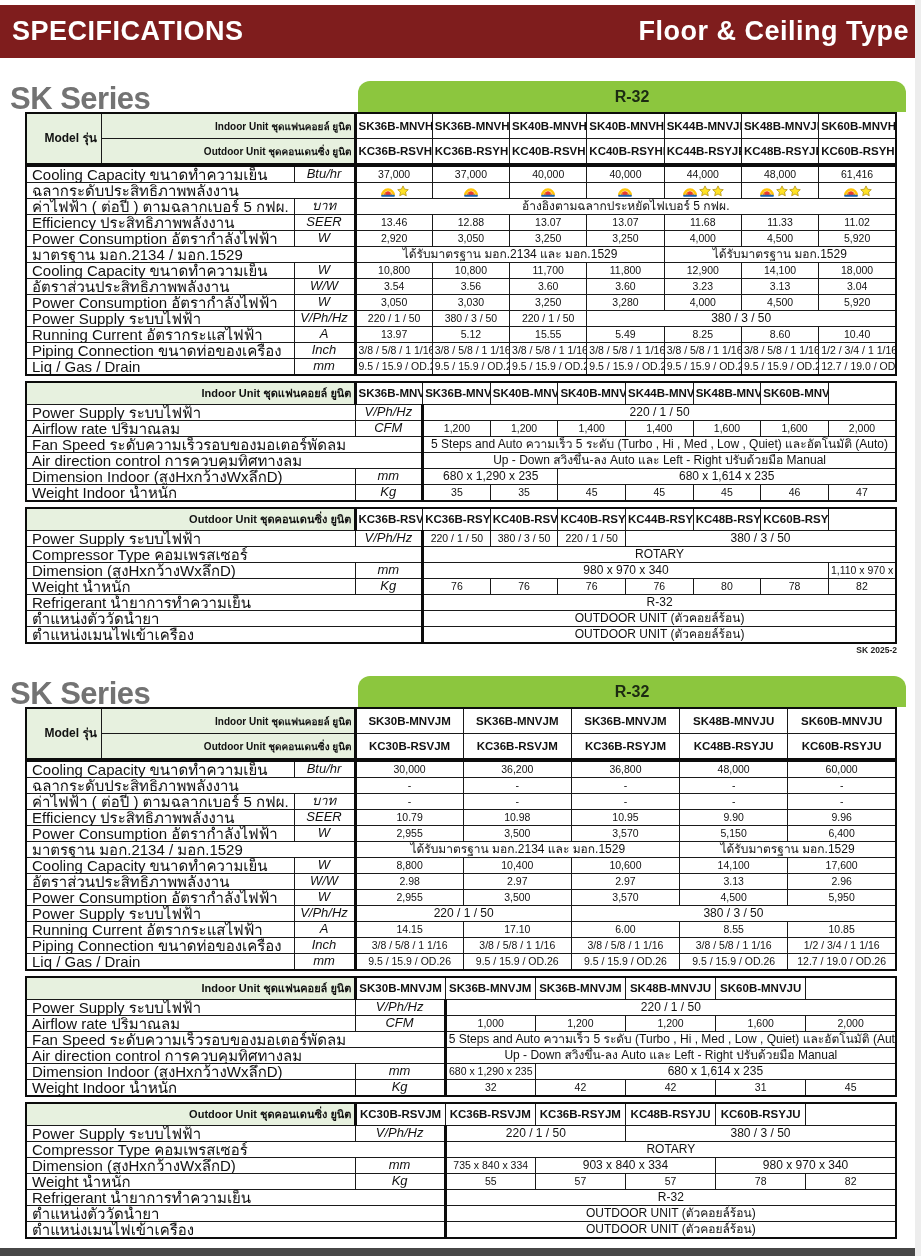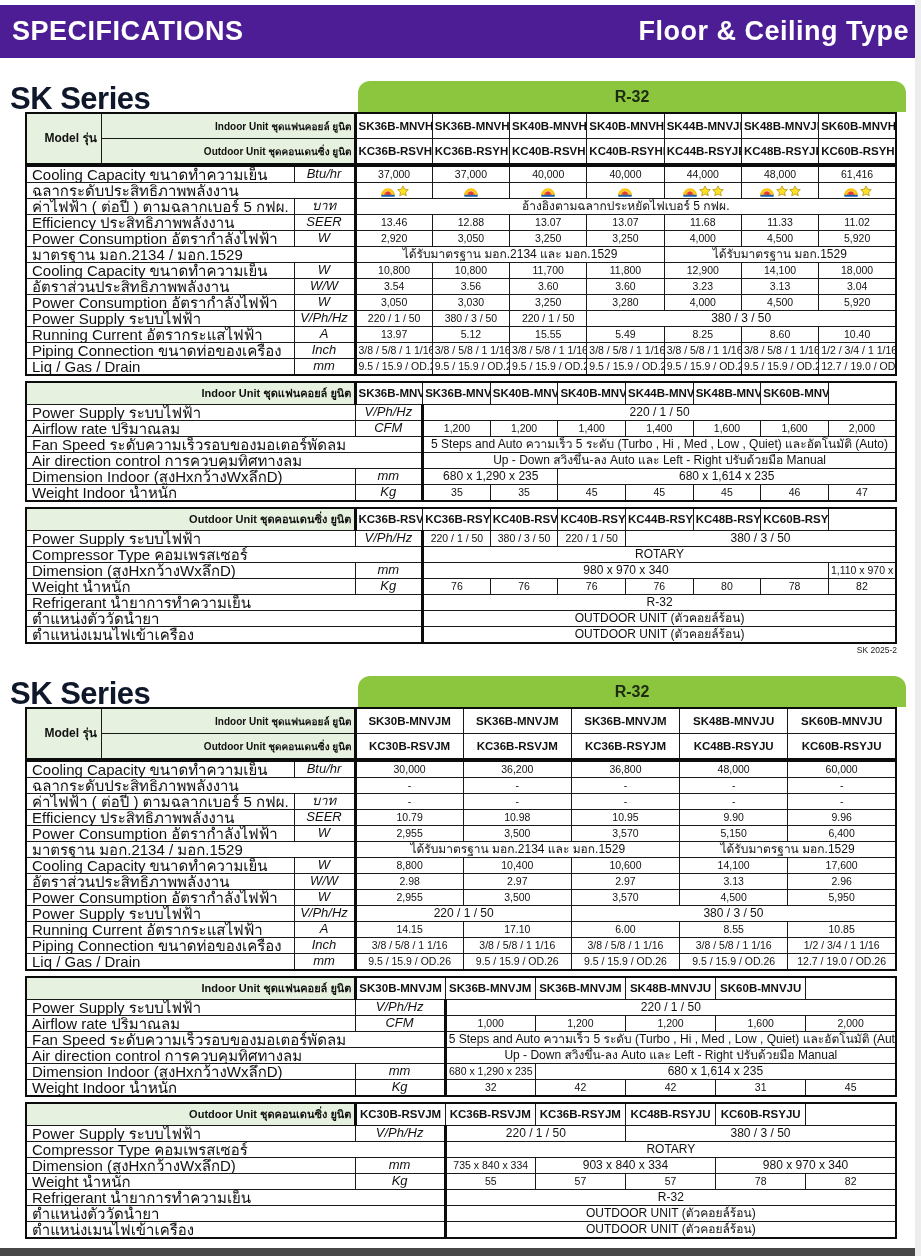--- a/index.html
+++ b/index.html
@@ -8,35 +8,35 @@
     width:921px;height:1256px;
     background:#ffffff;
     overflow:hidden;
     font-family:"Liberation Sans","DejaVu Sans",sans-serif;
     color:#111;
   }
   
   .banner{
     margin-top:5px;
     height:53px;
-    background:#4c1d95;
+    background:#7f1d1d;
     display:flex;align-items:center;justify-content:space-between;
     padding:0 12px;
     box-sizing:border-box;
   }
   .banner-title,.banner-sub{
     color:#fff;font-weight:bold;font-size:27px;letter-spacing:.5px;line-height:1;
   }
   
   .spec-block{margin-top:10px;}
   .spec-block.second{margin-top:6px;}
   .tbl-head{position:relative;height:44px;margin-left:25px;width:872px;}
   .series{
     position:absolute;left:-15px;bottom:-2px;margin:0;
-    font-size:31px;font-weight:800;letter-spacing:-.5px;line-height:1;color:#0f172a;
+    font-size:31px;font-weight:800;letter-spacing:-.5px;line-height:1;color:#737373;
   }
   .band{
     position:absolute;left:333px;right:-9px;bottom:0;height:31px;
     background:#8CC63E;border-radius:12px 12px 0 0;
     display:flex;align-items:center;justify-content:center;
     font-size:16px;font-weight:bold;color:#1c2b12;
   }
   
   .tables table{
     width:872px;margin-left:25px;
@@ -60,21 +60,21 @@
   .tables td.model{font-weight:bold;font-size:11.5px;}
   .tables td.vfirst{border-left:3px solid #0c0c0c;}
   .tables td.lbl{text-align:left;padding-left:5px;font-size:15px;white-space:normal;line-height:1;}
   .tables td.unit{font-size:13px;padding:0 1px;font-style:italic;}
   .tables td.span-text{font-size:12px;}
   .tables tr.sec-head td{height:21px;}
   .icons{display:inline-flex;align-items:center;gap:1px;vertical-align:middle;}
   .icons svg{display:block;}
   .footnote{
     width:872px;margin-left:25px;
-    text-align:right;font-size:8.5px;font-weight:normal;color:#222;
+    text-align:right;font-size:8.5px;font-weight:bold;color:#222;
     padding-top:2px;height:11px;line-height:1;
   }
   .bottom-bar{position:absolute;left:0;right:0;bottom:0;height:8px;background:#474747;}
   .right-edge{position:absolute;top:0;right:0;width:6px;height:100%;background:#ededed;}
 </style>
 </head>
 <body>
 
 <header class="banner">
   <div class="banner-title">SPECIFICATIONS</div>

